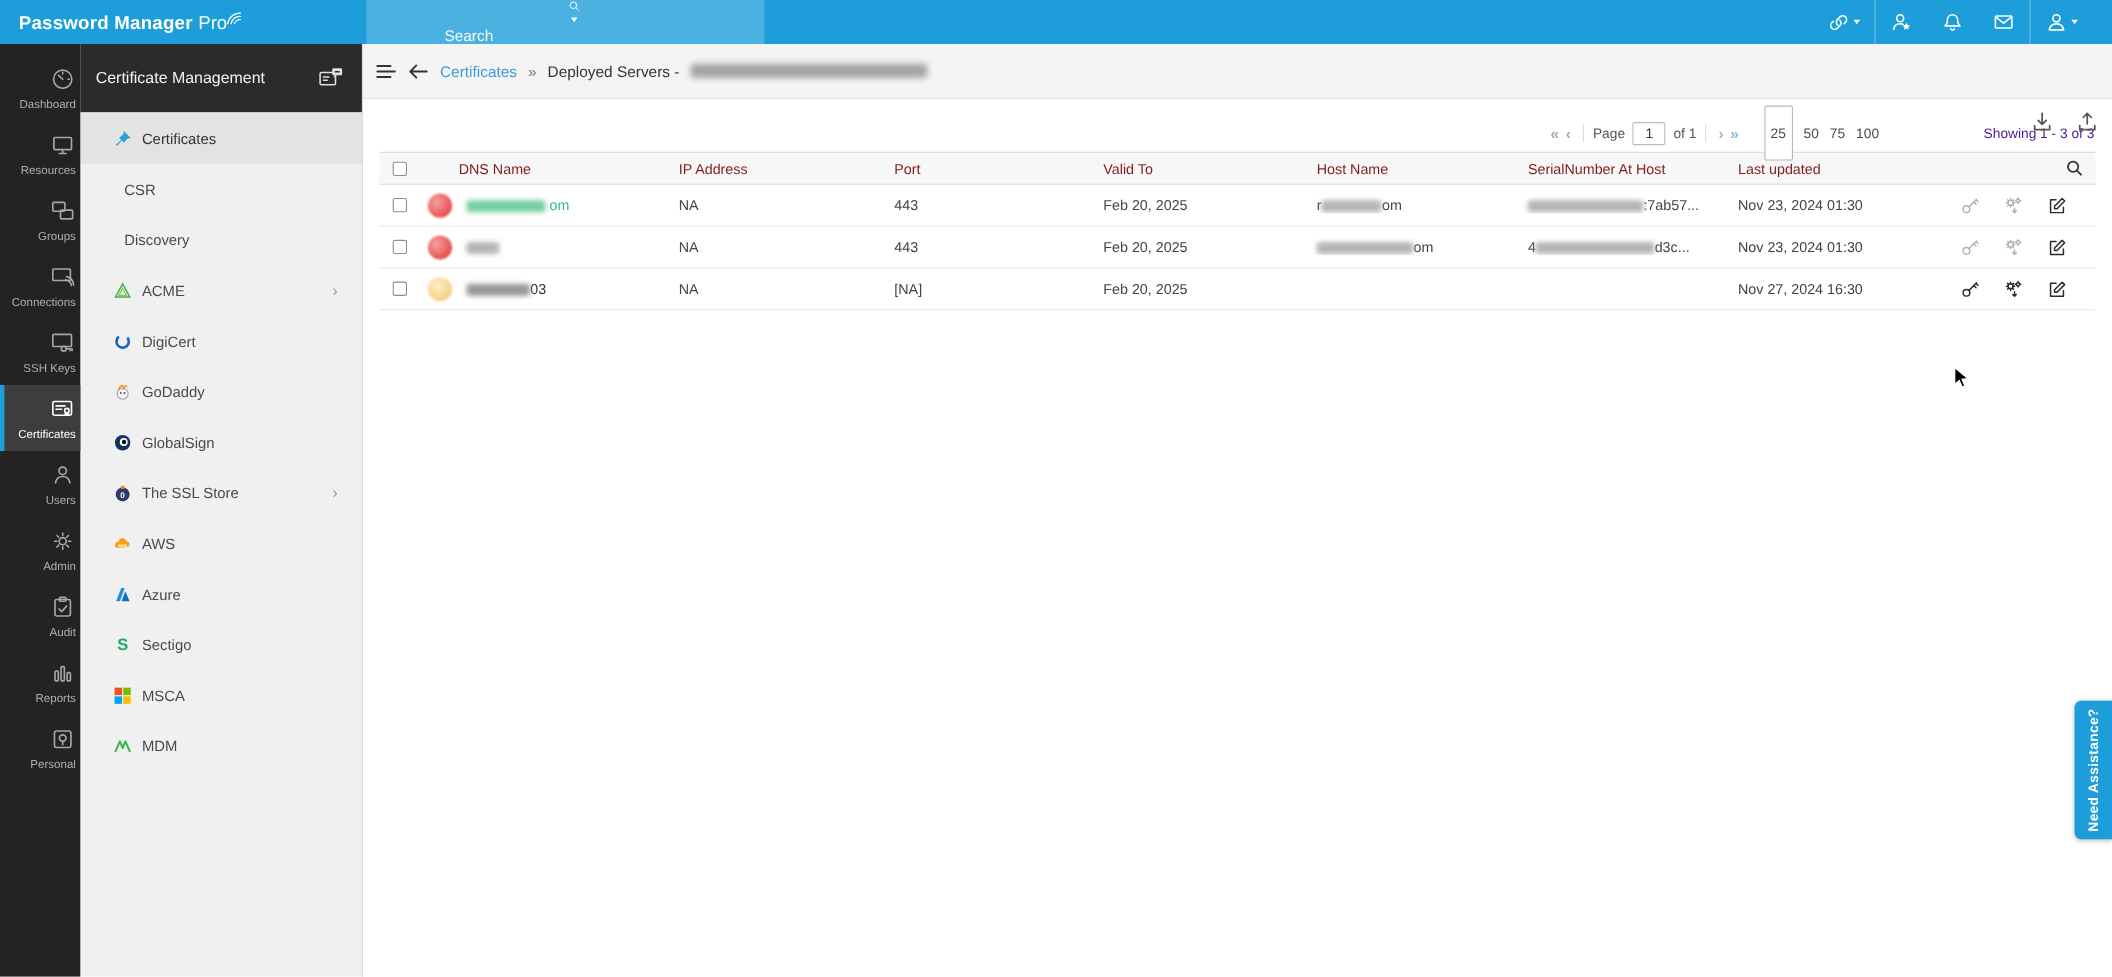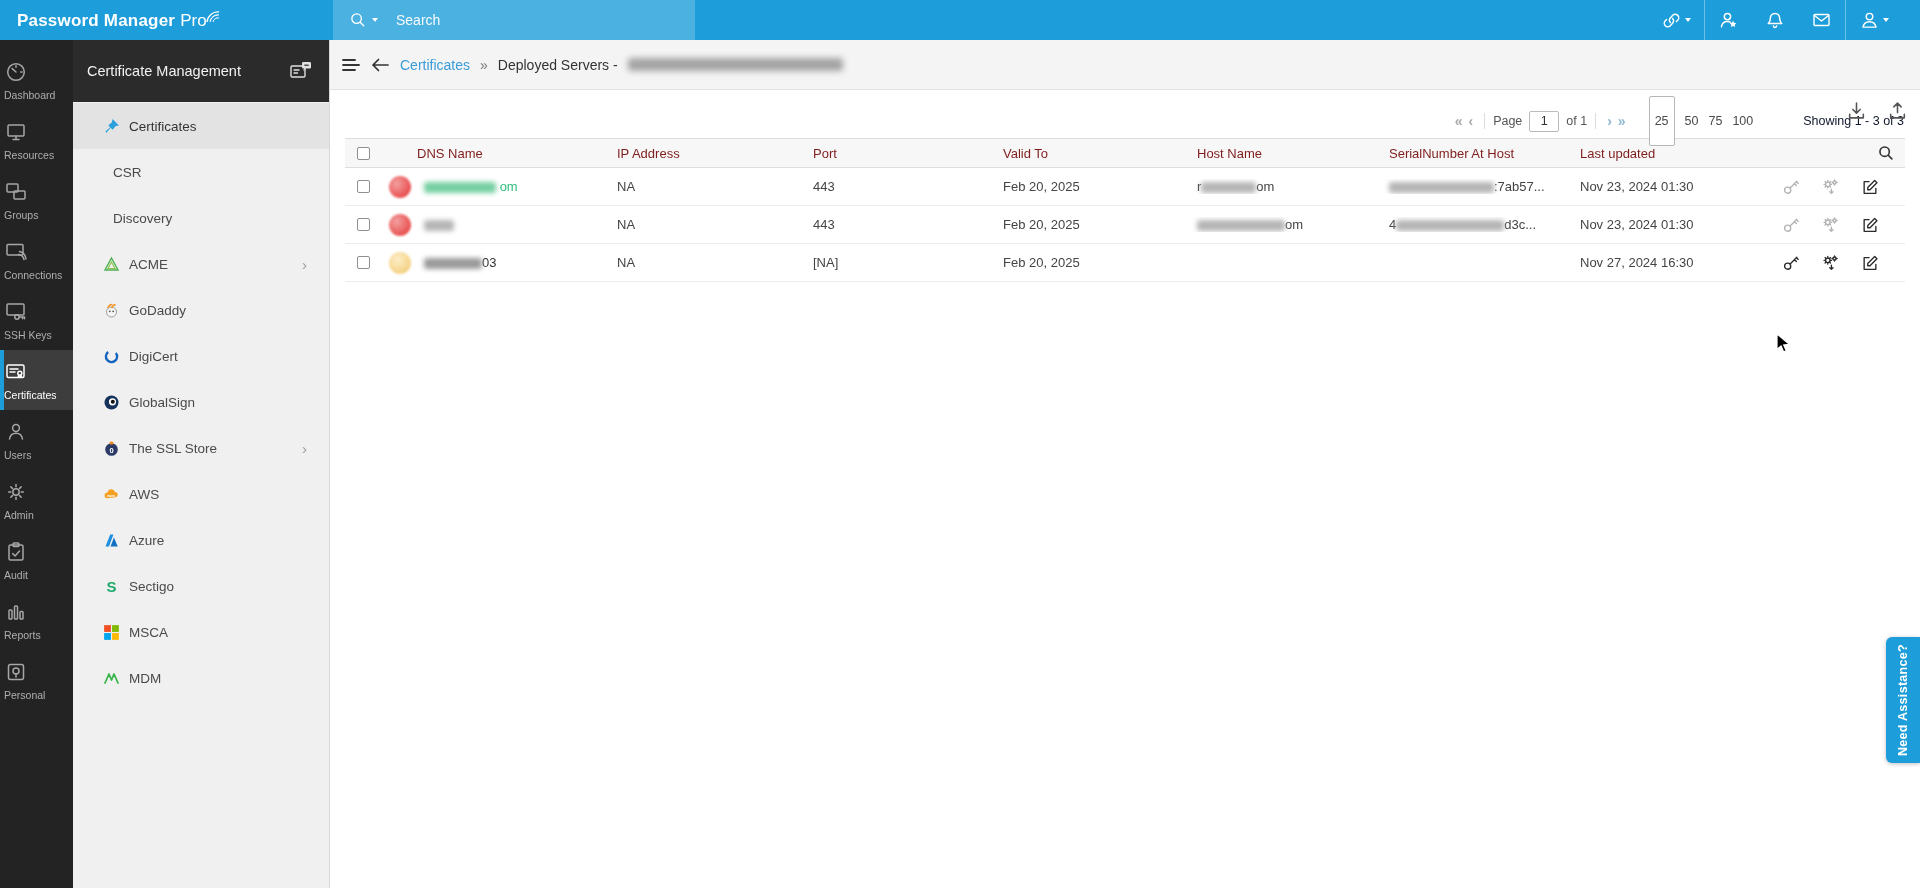--- a/index.html
+++ b/index.html
@@ -5,33 +5,33 @@
   * { margin:0; padding:0; box-sizing:border-box; }
   html,body { width:1920px; height:888px; overflow:hidden; font-family:"Liberation Sans", sans-serif; background:#fff; }
   body { position:relative; }
 
   
   .topbar { position:absolute; top:0; left:0; width:1920px; height:40px; background:#1d9dd9; display:flex; align-items:center; z-index:30; }
   .logo { width:333px; padding-left:17px; color:#fff; font-size:17px; display:flex; align-items:flex-end; white-space:nowrap; }
   .logo b { font-weight:700; letter-spacing:.2px; }
   .logo .pro { font-weight:400; margin-left:5px; }
   .logo svg { margin-left:-1px; margin-bottom:7px; }
-  .searchband { width:362px; height:40px; background:#4bb1e0; display:flex; align-items:center; padding-left:16px; gap:4px; }
+  .searchband { width:362px; height:40px; background:#4bb1e0; display:flex; align-items:center; padding-left:16px; gap:4px;flex-direction:column; }
   .searchband input { background:transparent; border:none; outline:none; color:#fff; font-size:14px; width:250px; margin-left:14px; font-family:"Liberation Sans",sans-serif; }
   .searchband input::placeholder { color:rgba(255,255,255,.95); }
   .caret-down { width:0; height:0; border-left:4px solid transparent; border-right:4px solid transparent; border-top:5px solid #fff; display:inline-block; }
   .caret-sm { border-left-width:3.5px; border-right-width:3.5px; border-top-width:4.5px; }
   .top-icons { margin-left:auto; display:flex; align-items:center; height:40px; padding-right:18px; }
   .top-ic { display:flex; align-items:center; gap:3px; padding:0 13px; height:40px; cursor:pointer; }
   .top-div { width:1px; height:40px; background:rgba(255,255,255,.35); }
   .ic-stroke { fill:none; stroke:#fff; stroke-width:1.4; stroke-linecap:round; stroke-linejoin:round; }
 
   
   .rail { position:absolute; left:0; top:40px; width:73px; bottom:0; background:#232323; padding-top:10px; z-index:20; }
-  .rail-item { height:60px; display:flex; flex-direction:column; align-items:flex-start; justify-content:center; gap:5px; color:#aeaeae; font-size:10.5px; cursor:pointer; border-left:4px solid transparent; padding-right:4px; }
+  .rail-item { height:60px; display:flex; flex-direction:column; align-items:flex-end; justify-content:center; gap:5px; color:#aeaeae; font-size:10.5px; cursor:pointer; border-left:4px solid transparent; padding-right:4px; }
   .rail-item svg { stroke:#a6a6a6; }
   .rail-item.active { background:#3d3d3d; border-left:4px solid #1d9dd9; color:#fff; }
   .rail-item.active svg { stroke:#fff; }
   .rail-svg { fill:none; stroke-width:1.5; stroke-linecap:round; stroke-linejoin:round; }
 
   
   .sidebar { position:absolute; left:73px; top:40px; width:257px; bottom:0; background:#f0f0f0; border-right:1px solid #d8d8d8; z-index:10; }
   .sidebar-head { height:62px; background:#2b2b2b; color:#f2f2f2; display:flex; align-items:center; padding:0 16px 0 14px; font-size:14.5px; }
   .sidebar-head .spacer { flex:1; }
   .menu { padding-top:1px; }
@@ -56,21 +56,21 @@
   .export svg { cursor:pointer; }
   .ic-dark { fill:none; stroke:#555; stroke-width:1.5; stroke-linecap:round; stroke-linejoin:round; }
 
   .pagerow { margin-top:18px; height:26px; display:flex; align-items:center; justify-content:flex-end; padding-right:16px; font-size:12.5px; color:#555; }
   .pg-arrow { font-size:14px; font-weight:700; color:#a9a9a9; padding:0 3px; cursor:pointer; }
   .pg-arrow.fwd { color:#8fb9d2; }
   .pg-div { width:1px; height:16px; background:#ddd; margin:0 8px; }
   .pg-input { width:30px; height:21px; border:1px solid #bbb; border-radius:2px; text-align:center; font-size:12.5px; margin:0 7px; color:#333; font-family:"Liberation Sans",sans-serif; }
   .pg-size { margin-left:10px; cursor:pointer; color:#4a4a4a; }
   .pg-size.active { border:1px solid #b7b7b7; background:#fff; padding:17px 5px; border-radius:2px;margin-left:20px; }
-  .showing { margin-left:50px; color:#0f172a; font-size:12.5px; }
+  .showing { margin-left:95px; color:#4c1d95; font-size:12.5px; }
 
   
   .table { margin:4px 15px 0 15px; }
   .trow { display:grid; grid-template-columns:38px 228px 196px 190px 194px 192px 191px 179px 1fr; align-items:center; }
   .thead { height:30px; background:#f7f7f7; border-top:1px solid #ddd; border-bottom:1px solid #ddd; font-size:13px; color:#7f1d1d; }
   .tr { height:38px; border-bottom:1px solid #ececec; font-size:13px; color:#444; }
   .cell { padding-left:6px; overflow:hidden; white-space:nowrap; }
   .chkcell { display:flex; justify-content:flex-start; padding-left:12px; }
   .chk { width:13px; height:13px; border:1px solid #8f8f8f; border-radius:2px; background:#fff; cursor:pointer; }
   .dnscell { display:flex; align-items:center; gap:13px; padding-left:6px; }
@@ -270,32 +270,32 @@
     <div class="menu-item withicon">
       <svg class="brand" width="17" height="17" viewBox="0 0 17 17">
         <path d="M8.5 2 15 14H2z" fill="none" stroke="#4caf50" stroke-width="1.4"></path>
         <path d="M8.5 6 12 12.5H5z" fill="none" stroke="#8bc34a" stroke-width="1.1"></path>
       </svg>
       <span>ACME</span>
       <span class="chev">›</span>
     </div>
     <div class="menu-item withicon">
       <svg class="brand" width="17" height="17" viewBox="0 0 17 17">
+        <circle cx="8.5" cy="8.5" r="5.6" fill="none" stroke="#1565c0" stroke-width="2.4" stroke-dasharray="26 9" transform="rotate(-40 8.5 8.5)"></circle>
+      </svg>
+      <span>DigiCert</span>
+    </div>
+    <div class="menu-item withicon">
+      <svg class="brand" width="17" height="17" viewBox="0 0 17 17">
         <circle cx="8.5" cy="10" r="5" fill="#f5f5f5" stroke="#9e9e9e" stroke-width="1"></circle>
         <path d="M5 5.5q1.5-3 3.5-3M9 5.5q1-3 3-2.5" stroke="#f59425" stroke-width="1.6" fill="none" stroke-linecap="round"></path>
         <circle cx="6.8" cy="9.3" r=".9" fill="#555"></circle>
           <circle cx="10.2" cy="9.3" r=".9" fill="#555"></circle>
       </svg>
       <span>GoDaddy</span>
-    </div>
-    <div class="menu-item withicon">
-      <svg class="brand" width="17" height="17" viewBox="0 0 17 17">
-        <circle cx="8.5" cy="8.5" r="5.6" fill="none" stroke="#1565c0" stroke-width="2.4" stroke-dasharray="26 9" transform="rotate(-40 8.5 8.5)"></circle>
-      </svg>
-      <span>DigiCert</span>
     </div>
     <div class="menu-item withicon">
       <svg class="brand" width="17" height="17" viewBox="0 0 17 17">
         <circle cx="8.5" cy="8.5" r="7" fill="#15325b"></circle>
         <circle cx="9.5" cy="7.8" r="3.6" fill="#fff"></circle>
         <circle cx="9.8" cy="7.8" r="2" fill="#111"></circle>
       </svg>
       <span>GlobalSign</span>
     </div>
     <div class="menu-item withicon">

